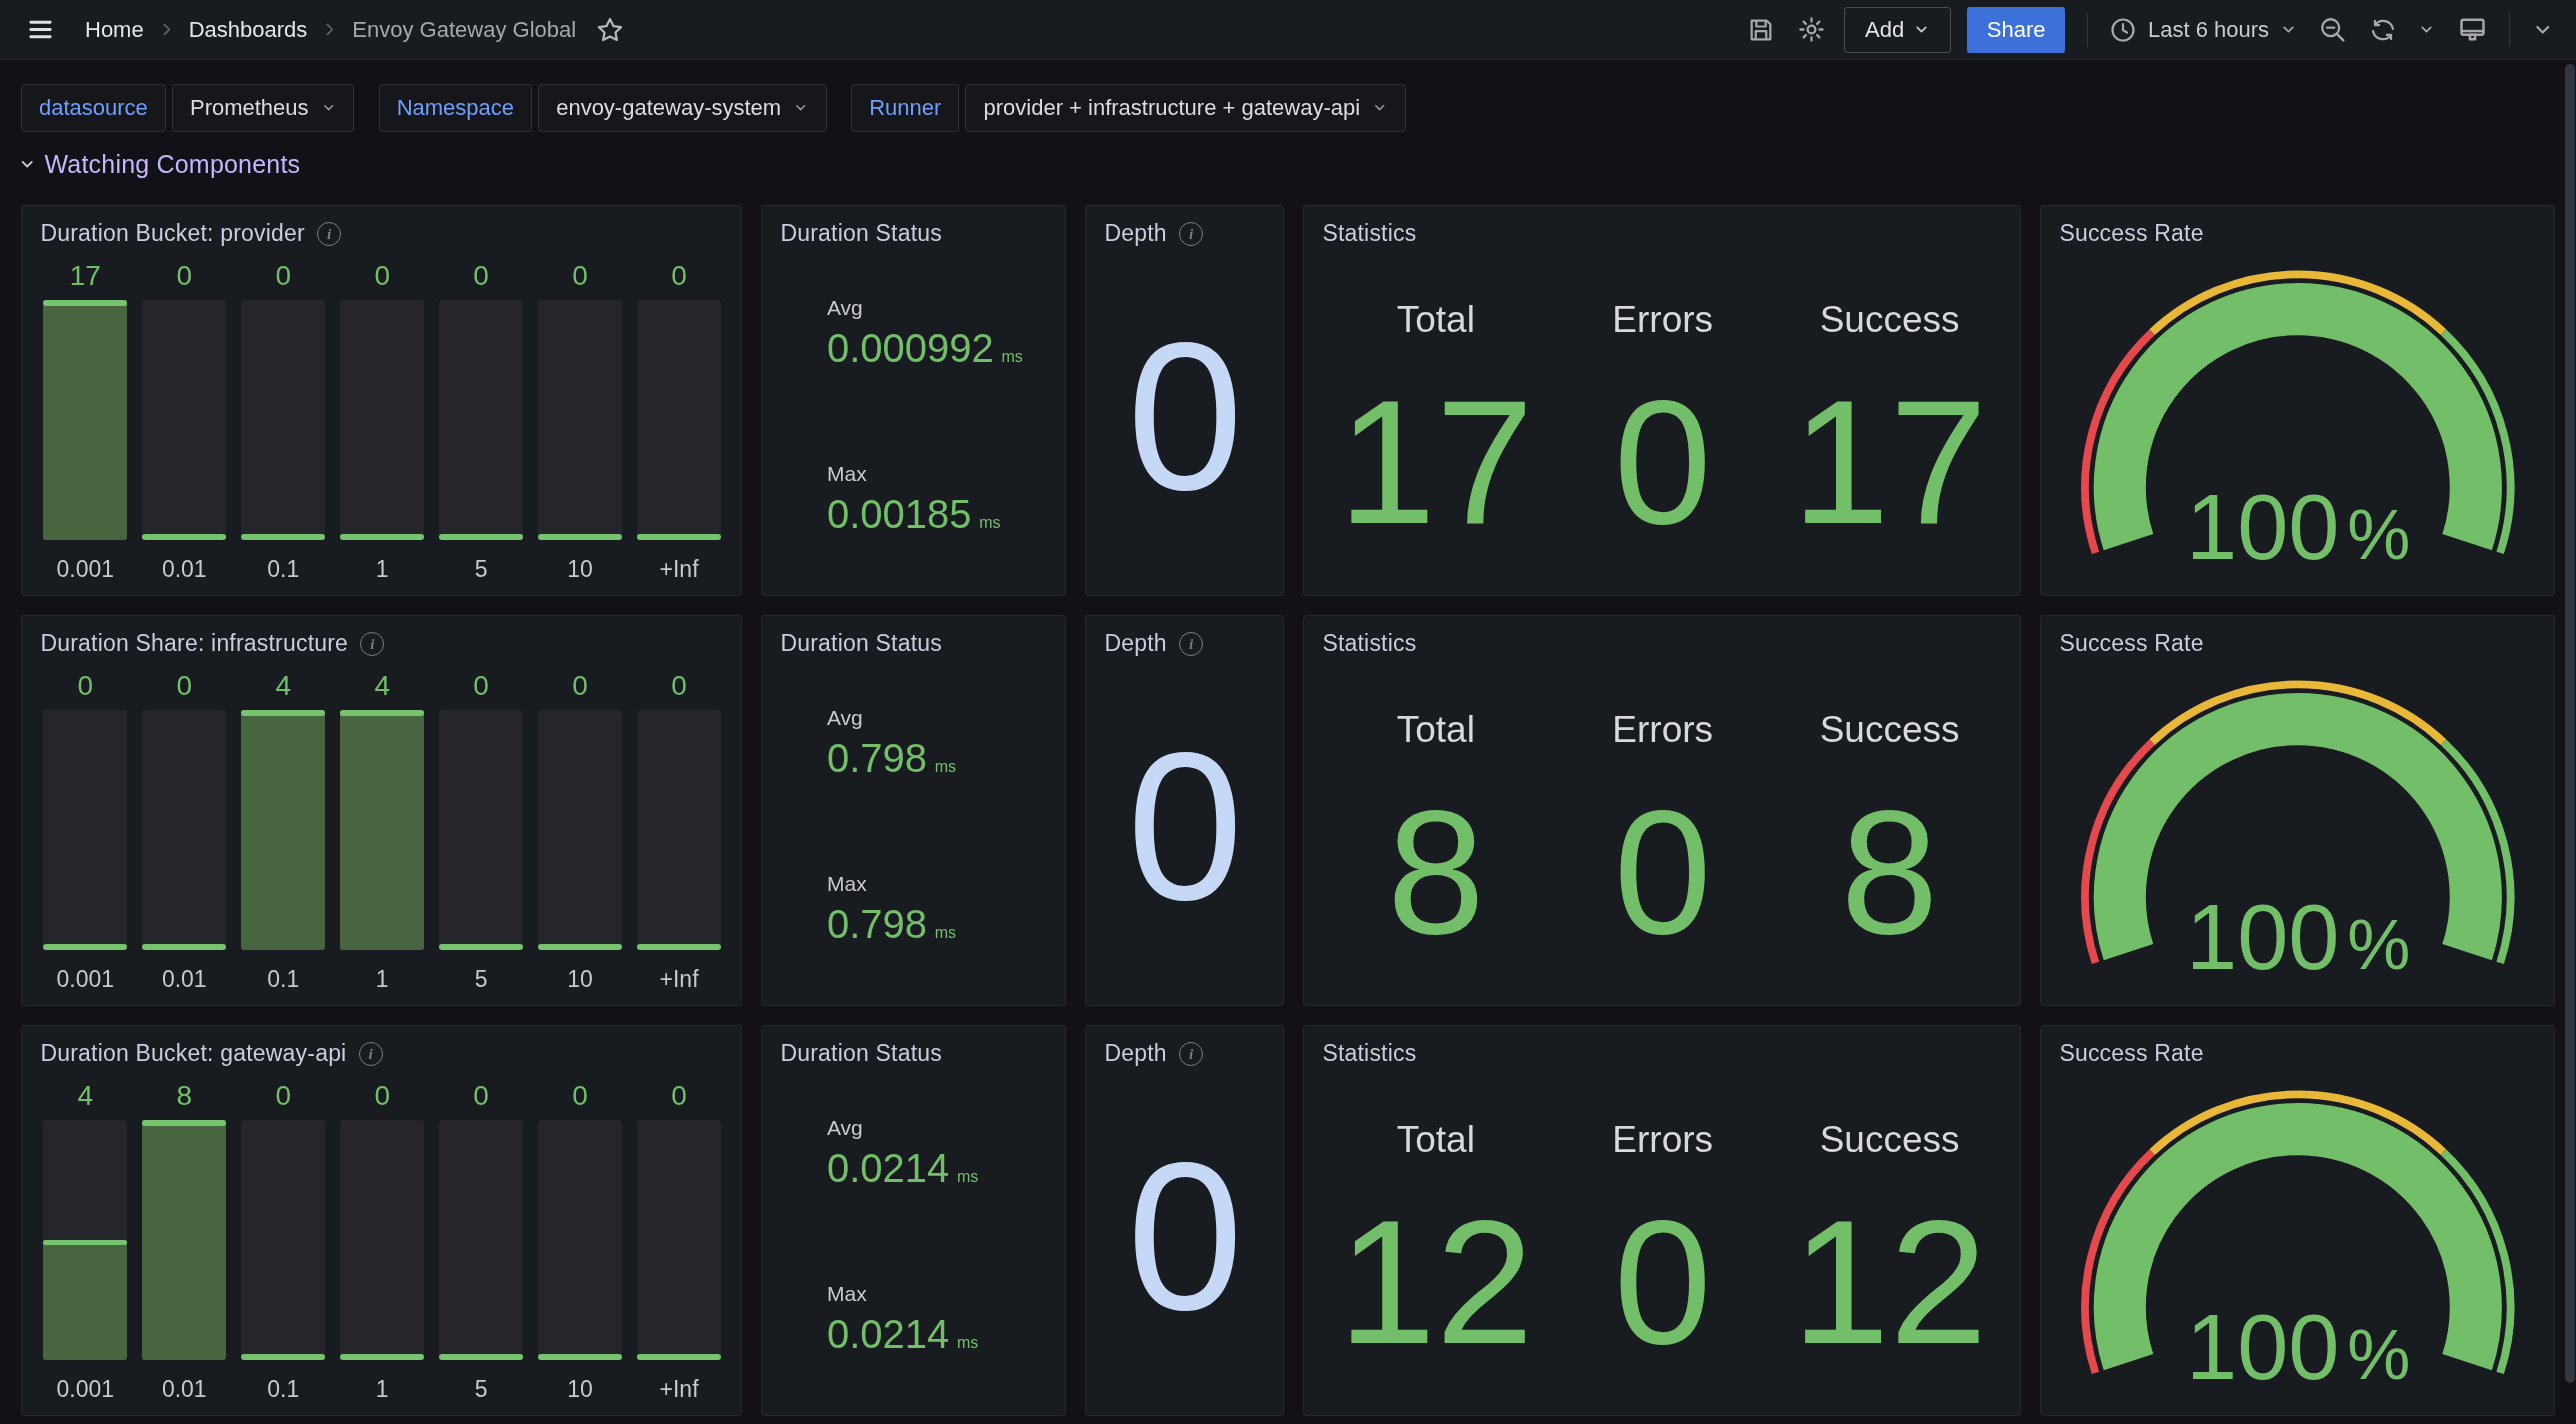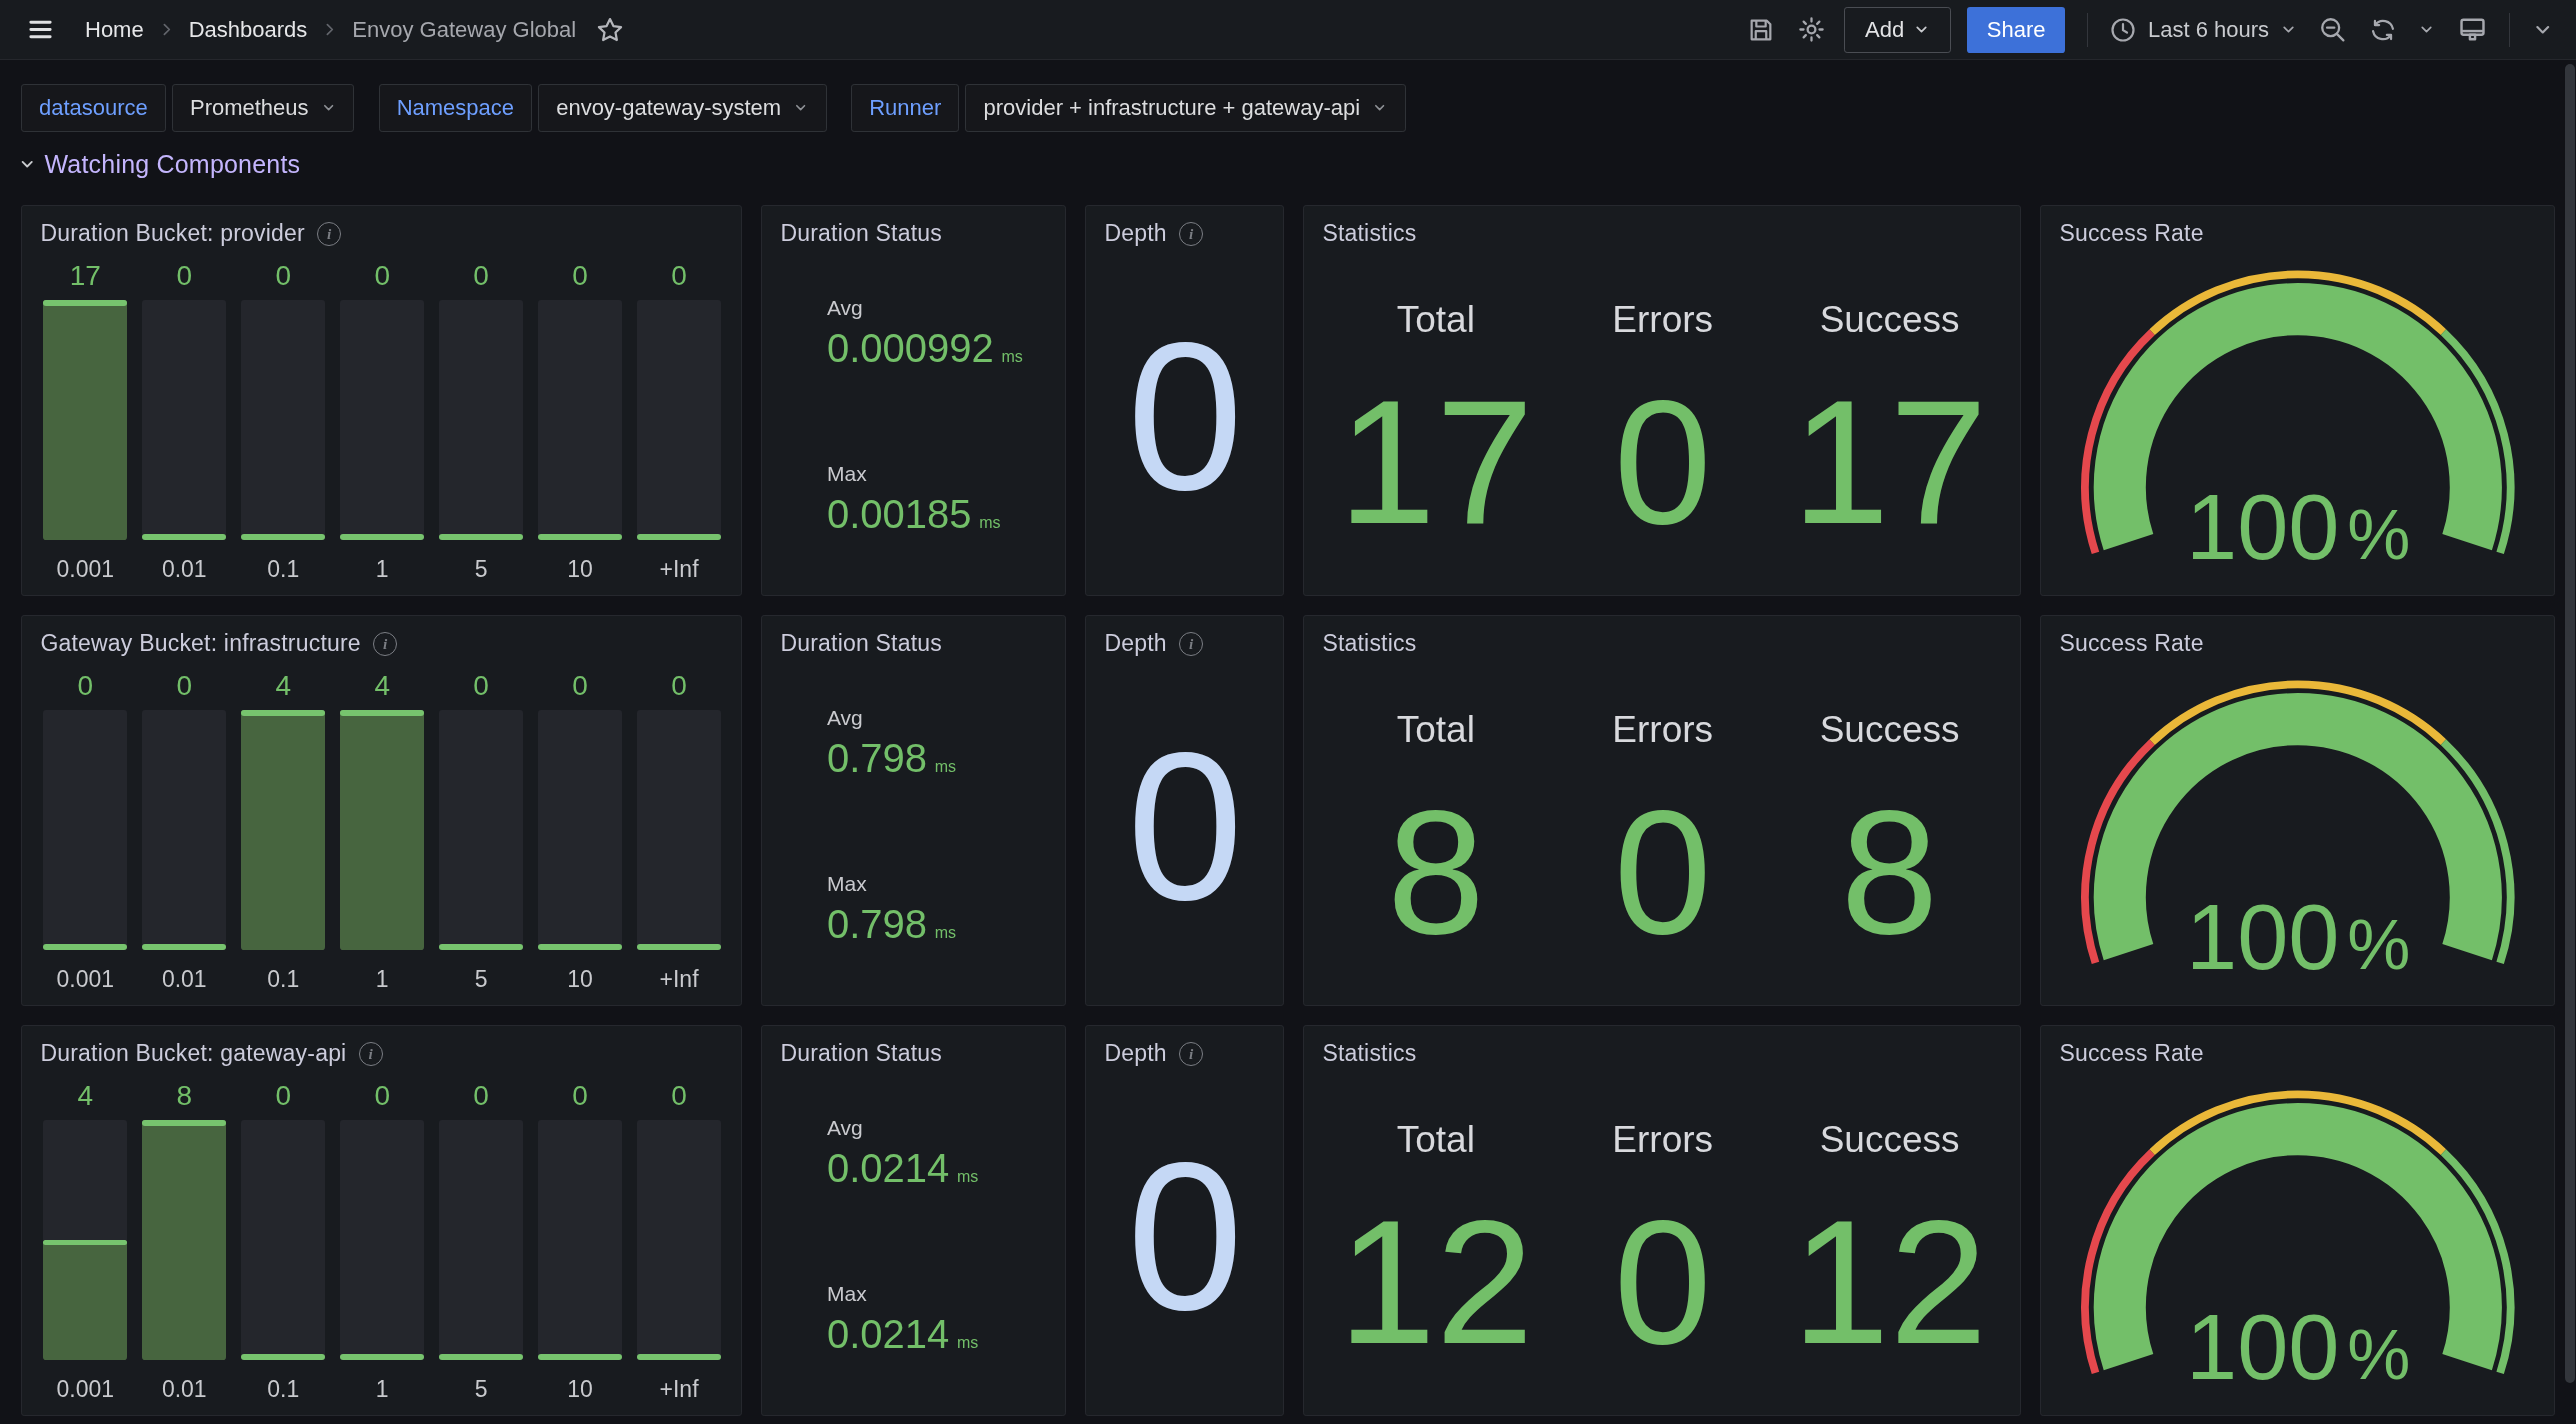--- a/index.html
+++ b/index.html
@@ -363,21 +363,21 @@
           <span>100</span>
           <span class="gauge-unit">%</span>
         </div>
       </div>
     </div>
   </section>
 
   <section class="row">
     <div class="panel">
       <div class="panel-head">
-        <span class="panel-title">Gateway Bucket: infrastructure</span>
+        <span class="panel-title">Duration Share: infrastructure</span>
         <span class="info-icon">i</span>
       </div>
       <div class="bars">
           <div class="bar-col">
             <div class="bar-val" style="color: rgb(115, 191, 105);">0</div>
             <div class="bar-track" style="background: rgb(36, 38, 44);">
               <div class="bar-fill" style="height: 0%; background: rgb(71, 101, 63);"></div>
               <div class="bar-cap" style="background: rgb(119, 196, 110); bottom: 0px;"></div>
             </div>
             <div class="bar-x">0.001</div>

